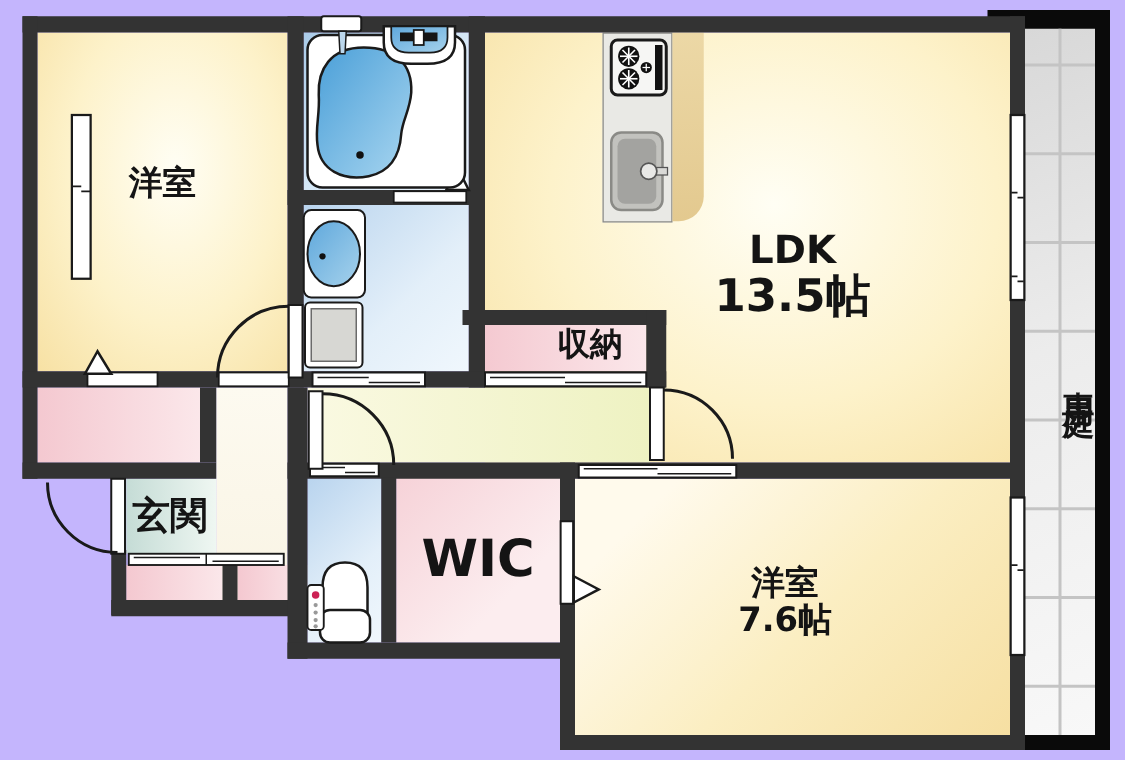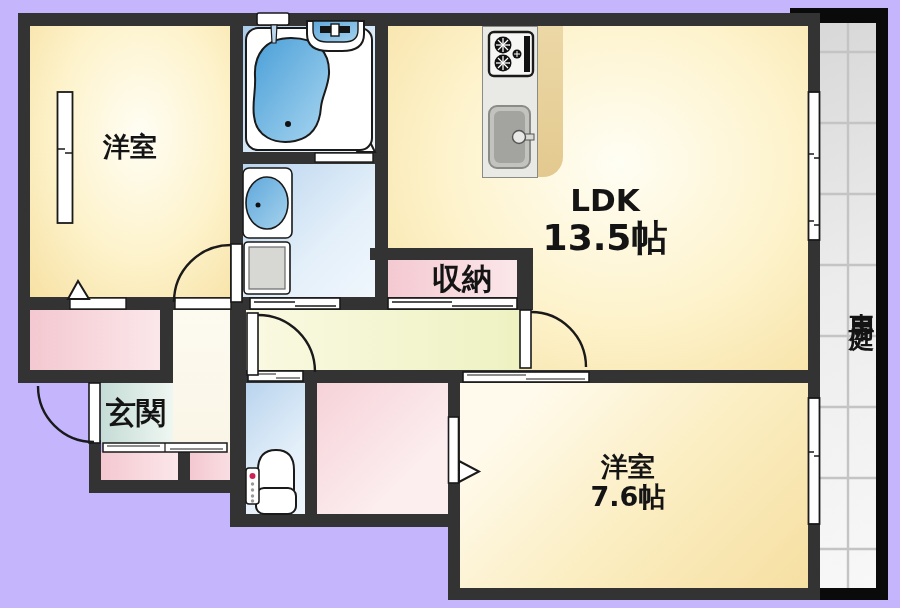--- a/index.html
+++ b/index.html
@@ -226,29 +226,32 @@
       <rect x="489" y="106" width="41" height="62" rx="8" fill="#c2c2be" stroke="#8a8a86" stroke-width="2"></rect>
       <rect x="494" y="111" width="31" height="52" rx="6" fill="#a3a3a0"></rect>
       <rect x="522" y="134" width="12" height="6" fill="#d9d9d6" stroke="#555" stroke-width="1"></rect>
       <circle cx="519" cy="137" r="6.5" fill="#e8e8e6" stroke="#555" stroke-width="1.4"></circle>
     </g>
   </svg>
 
   <div class="label" style="left:30px;top:132px;width:200px;font-size:27px;">
     <span>洋室</span>
   </div>
-  <div class="label" style="left:505px;top:183px;width:200px;text-align:right;">
+  <div class="label" style="left:534px;top:183px;width:200px;text-align:right;">
     <span style="font-size:31px;">LDK</span>
     <span style="font-size:36px;">13.5帖</span>
   </div>
-  <div class="label" style="left:388px;top:262px;width:148px;font-size:30px;">
+  <div class="label" style="left:388px;top:262px;width:148px;font-size:26px;padding-left:10px;">
     <span>収納</span>
   </div>
   <div class="label" style="left:98px;top:396px;width:76px;font-size:30px;text-align:center;">
     <span>玄関</span>
+  </div>
+  <div class="label" style="left:317px;top:425px;width:131px;font-size:41px;">
+    <span>WIC</span>
   </div>
   <div class="label" style="left:528px;top:452px;width:200px;font-size:27px;">
     <span>洋室</span>
     <span>7.6帖</span>
   </div>
   <div class="label vert" style="left:820px;top:235px;width:56px;height:130px;font-size:26px;align-items:center;">
     <span>専用庭</span>
   </div>
 
 </div>

